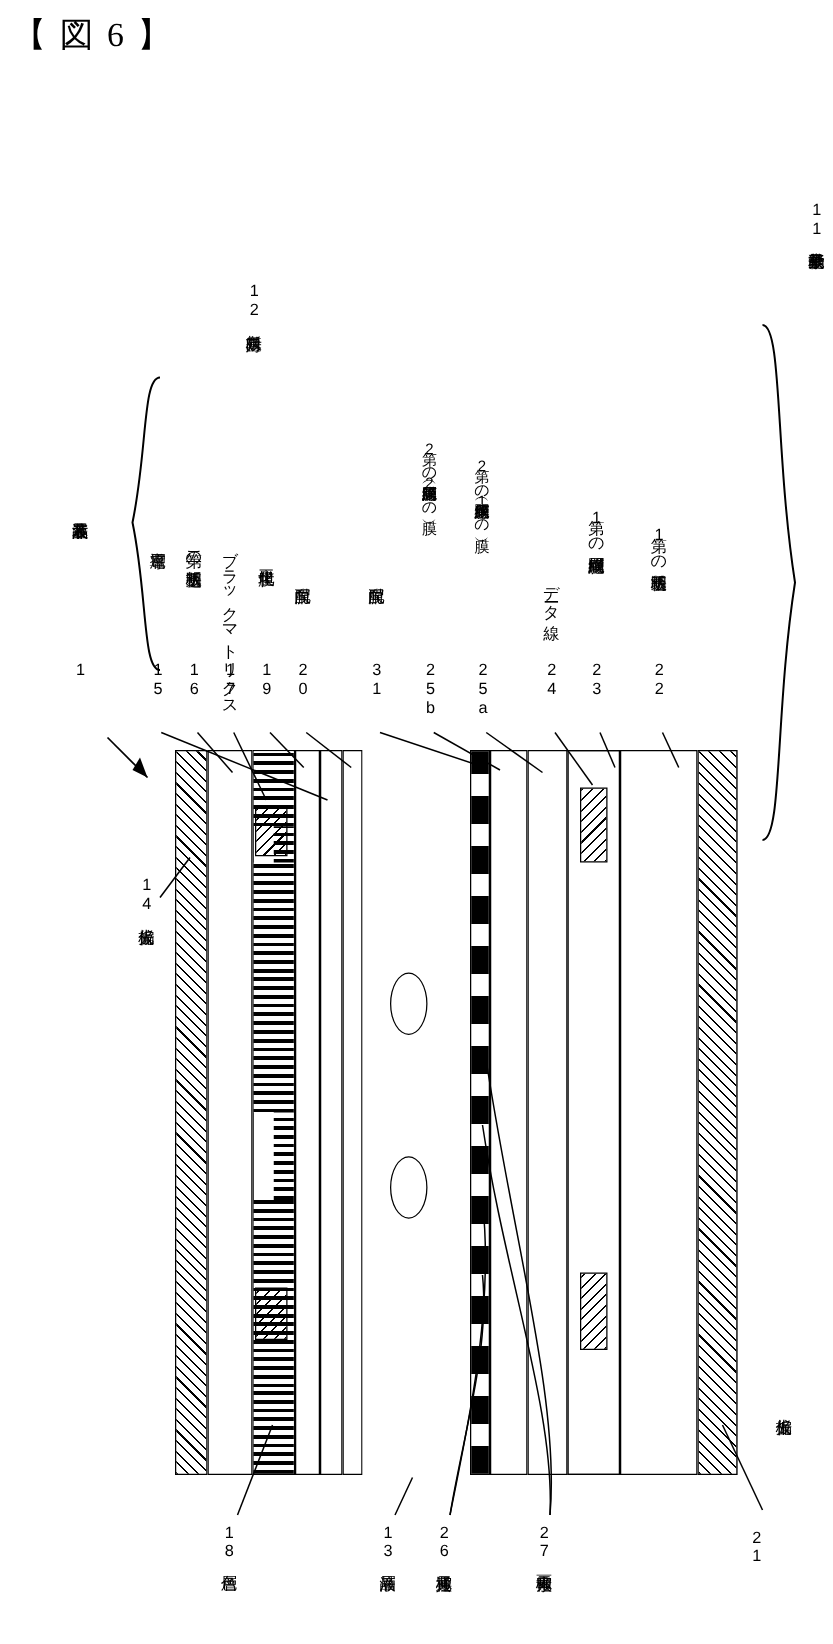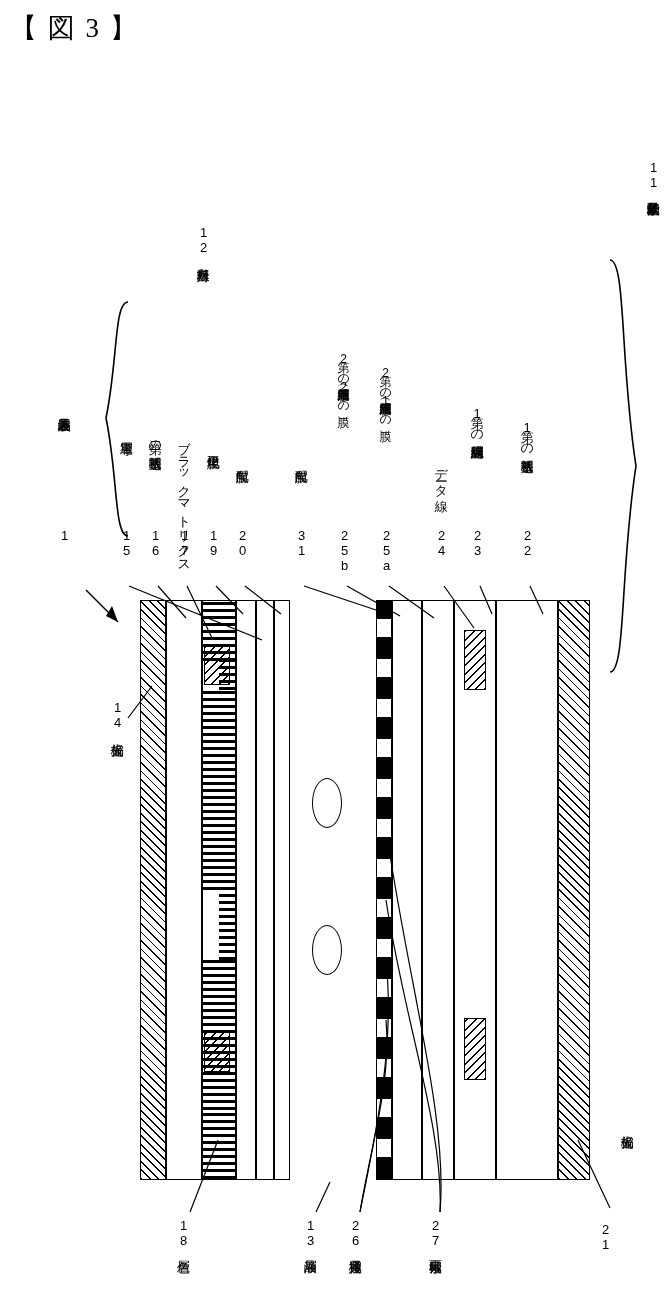--- a/index.html
+++ b/index.html
@@ -50,21 +50,21 @@
   }
   .dashcol{
     background-image:repeating-linear-gradient(0deg,#000 0 22px,#fff 22px 40px);
   }
   svg{display:block;overflow:visible;}
   .ell{position:absolute;border:1.6px solid #000;border-radius:50%;background:#fff;}
 </style>
 </head>
 <body>
 
-<div class="fig-title">【 図 3 】</div>
+<div class="fig-title">【 図 6 】</div>
 
 <div class="stage">
 
   <svg style="position:absolute;left:104px;top:300px;width:26px;height:240px;">
     <path d="M24,2 C10,2 14,60 2,118 C14,176 10,236 24,236" fill="none" stroke="#000" stroke-width="1.6"></path>
   </svg>
   <div class="vnum" style="left:196px;top:225px;">12</div>
   <div class="vlabel" style="left:196px;top:258px;">対向基板</div>
 
   <svg style="position:absolute;left:608px;top:258px;width:30px;height:420px;">

